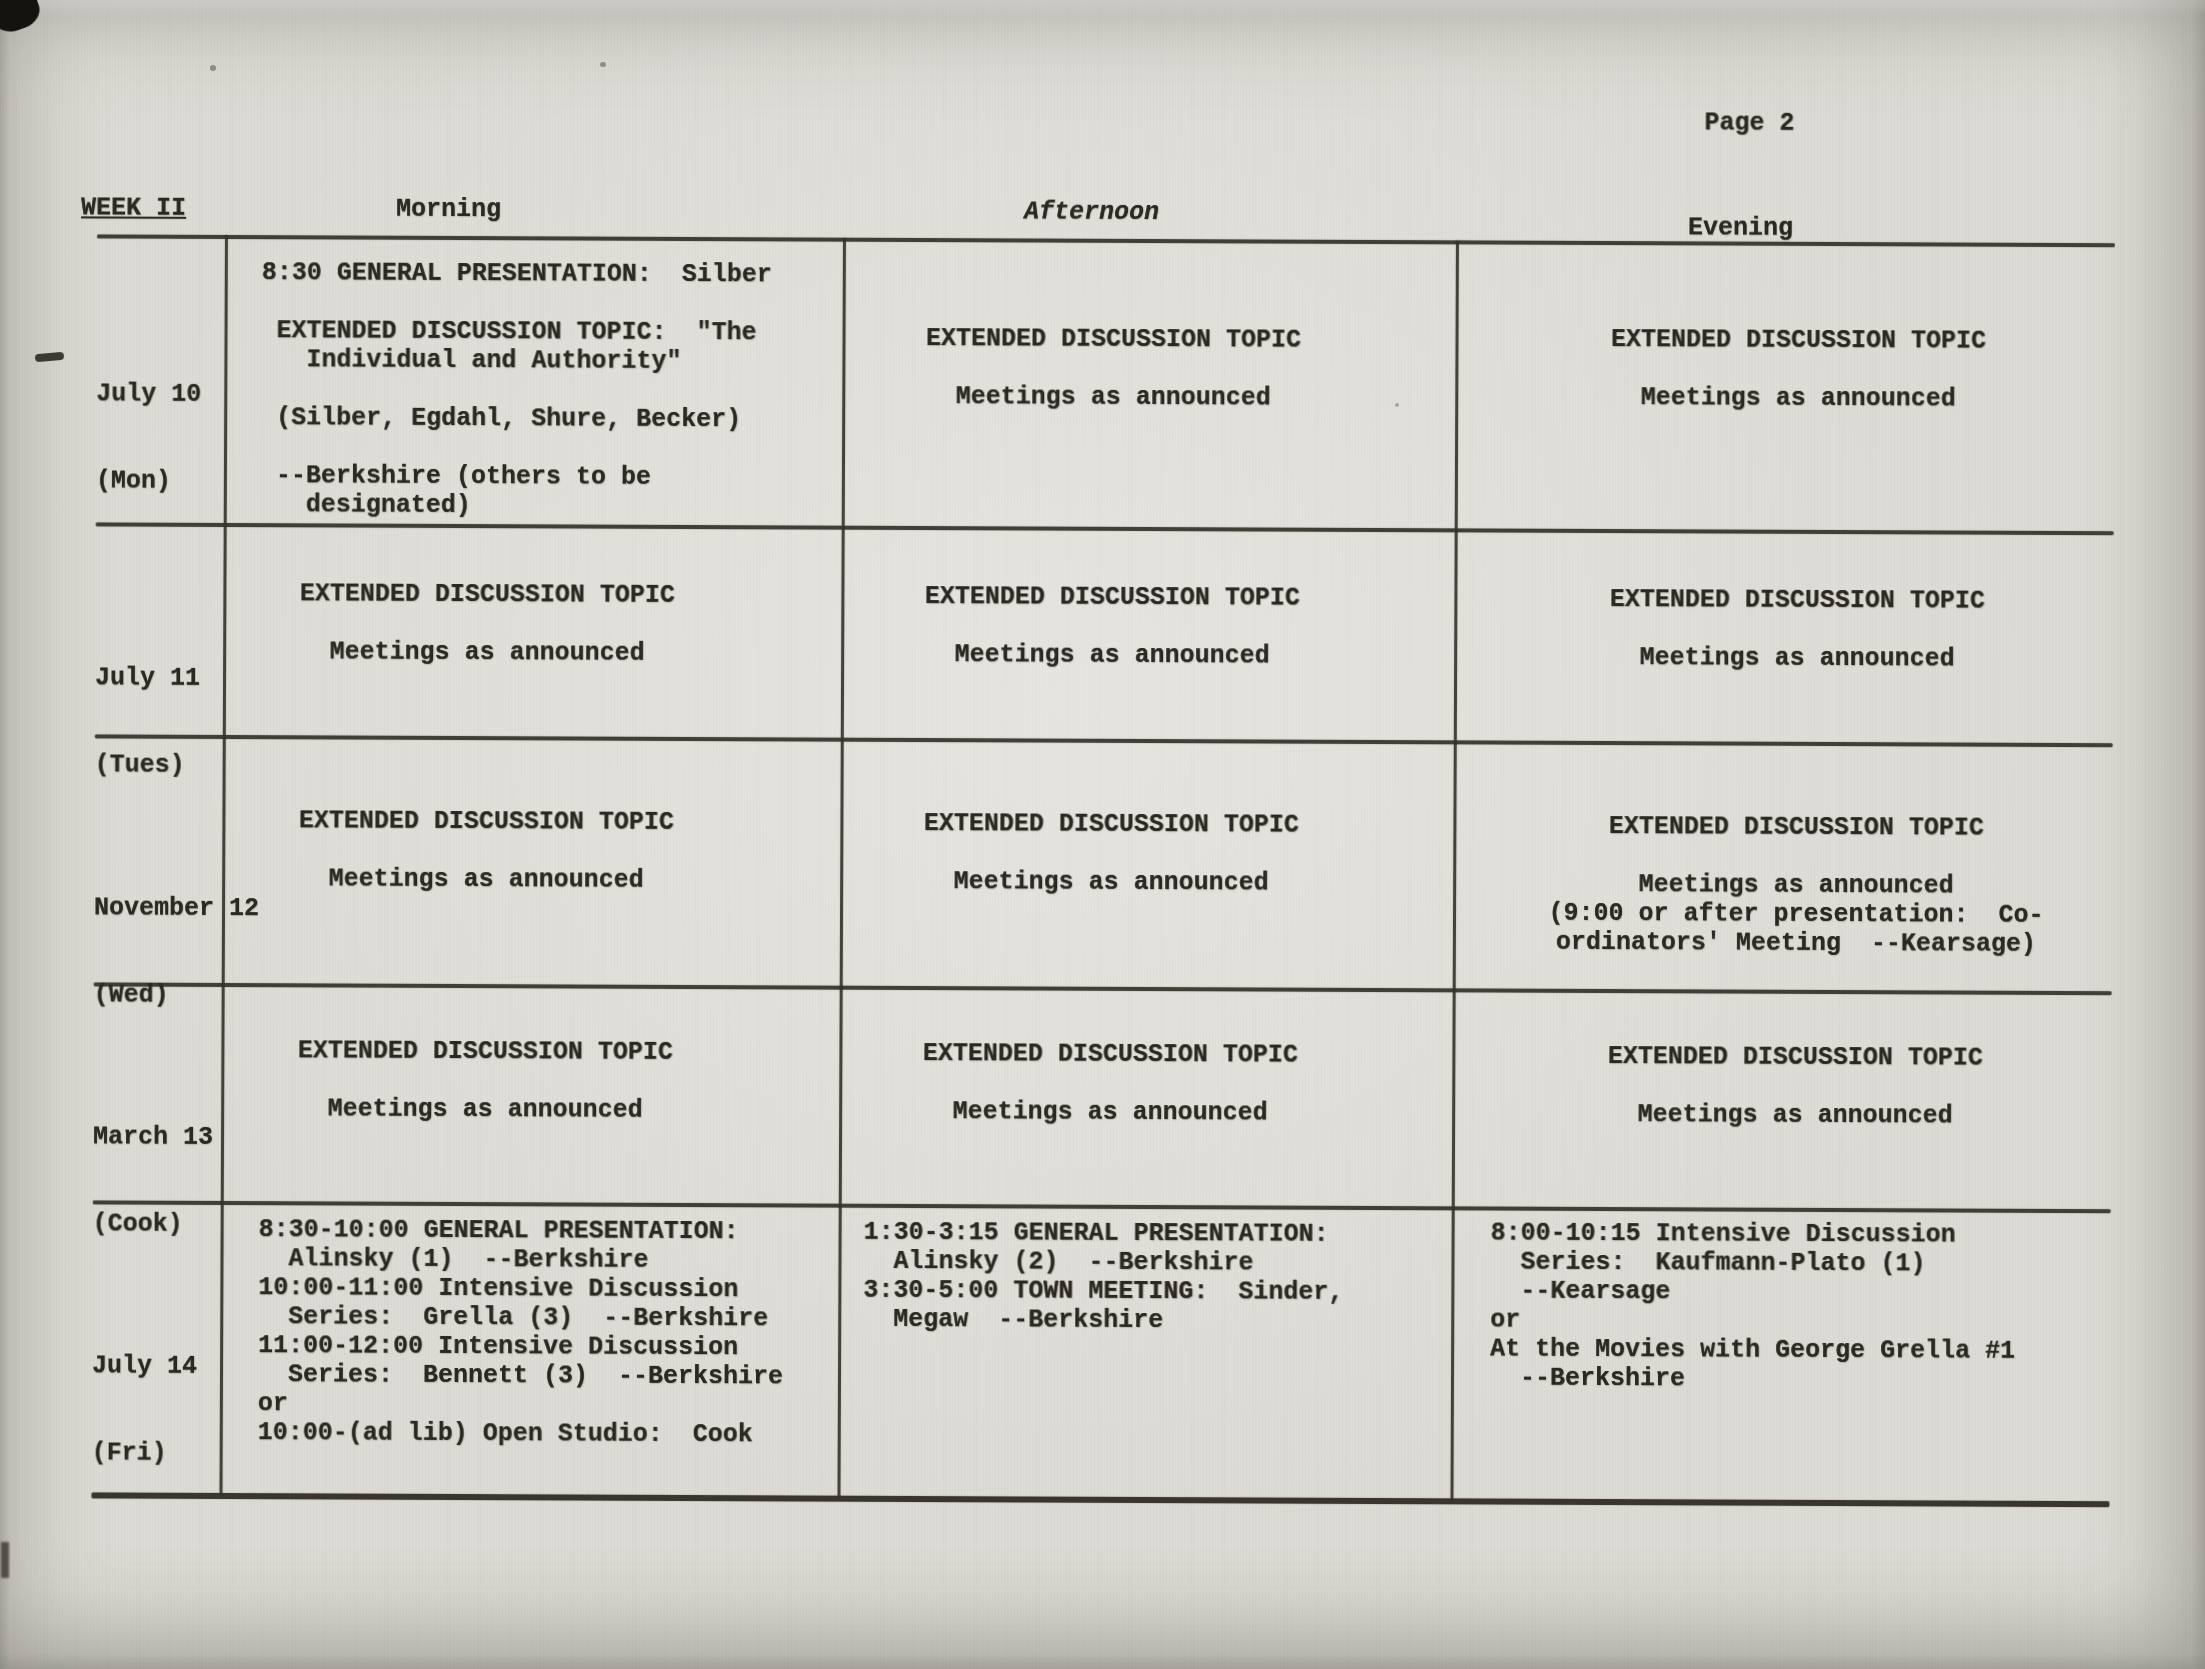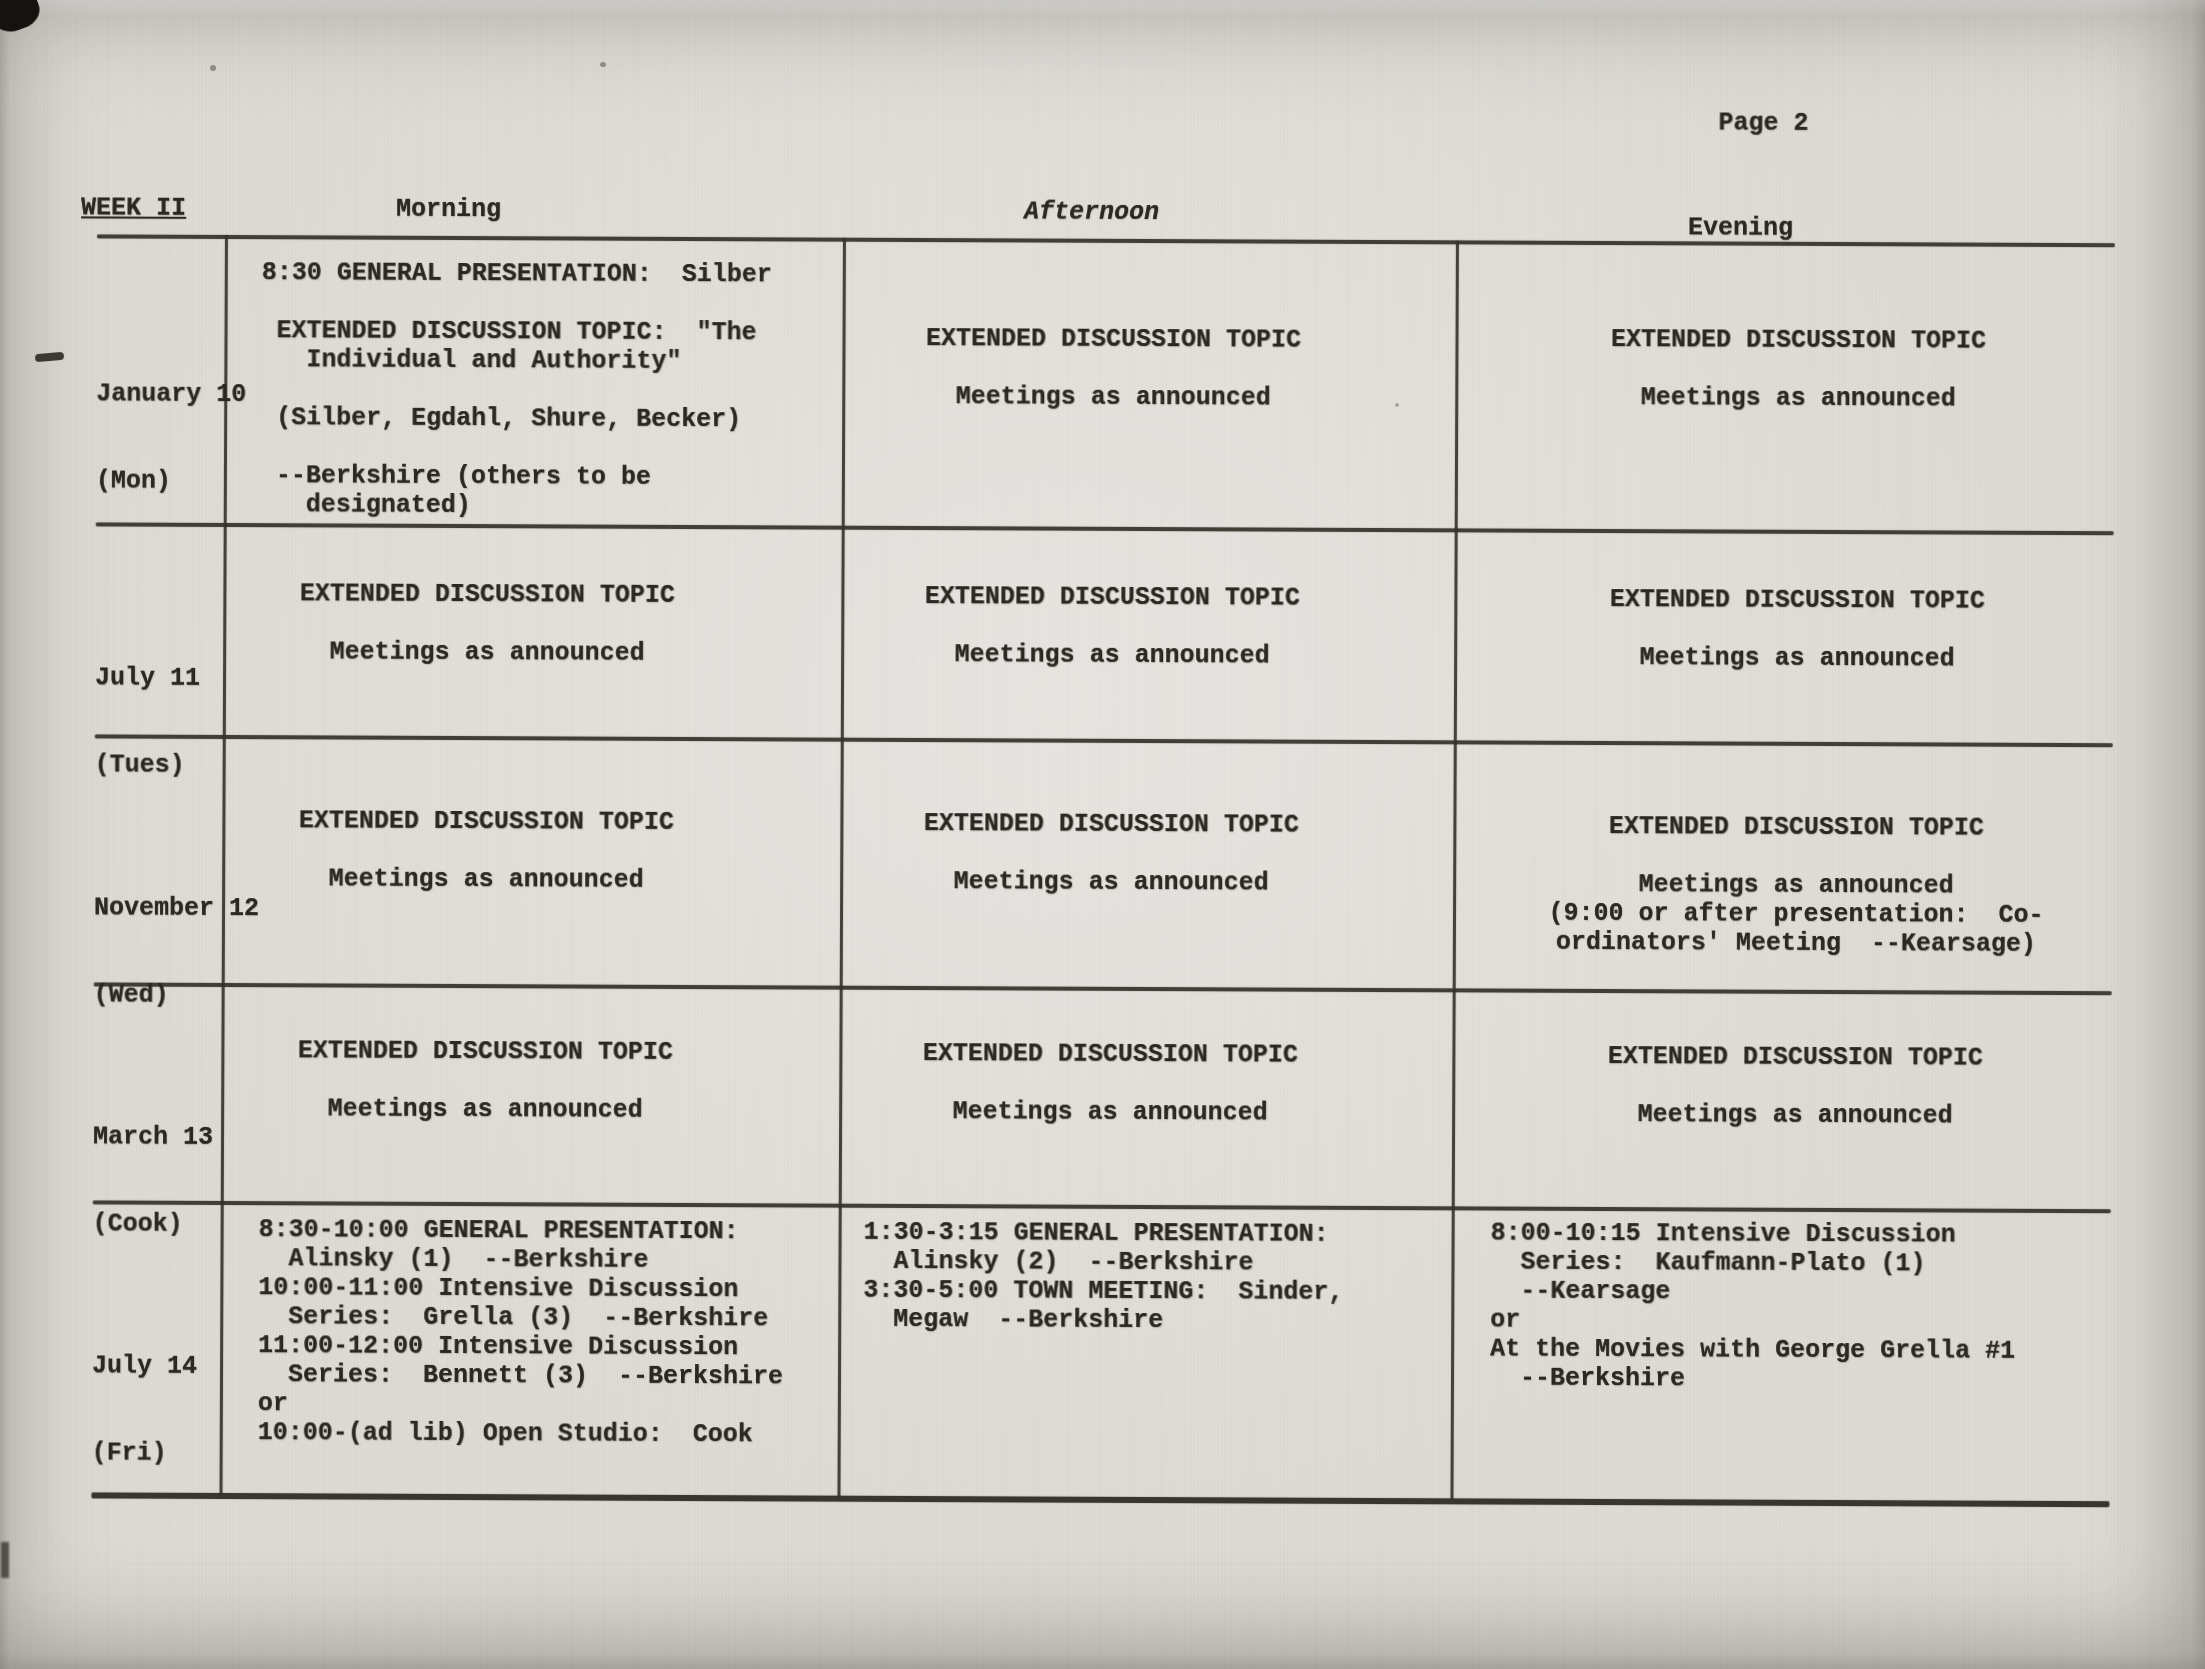--- a/index.html
+++ b/index.html
@@ -61,40 +61,40 @@
 
   <div class="artifact corner-blob"></div>
   <div class="artifact dash1"></div>
   <div class="artifact edge-dash"></div>
   <div class="artifact speck s1"></div>
   <div class="artifact speck s2"></div>
   <div class="artifact speck s3"></div>
 
   <div class="sheet">
 
-    <div class="txt" style="left:1705px;top:101px;margin-left:14px;">Page 2</div>
+    <div class="txt" style="left:1705px;top:101px;">Page 2</div>
 
     <div class="txt" style="left:82px;top:193px;text-decoration:underline;">WEEK II</div>
     <div class="txt" style="left:397px;top:193px;text-align:center;">Morning</div>
     <div class="txt" style="left:1025px;top:193px;font-style:italic;">Afternoon</div>
     <div class="txt" style="left:1689px;top:206px;">Evening</div>
 
     <div class="hline" style="top:234px;"></div>
     <div class="hline" style="top:522px;"></div>
     <div class="hline" style="top:734px;"></div>
     <div class="hline" style="top:982px;"></div>
     <div class="hline" style="top:1200px;"></div>
     <div class="hline thick" style="top:1492px;"></div>
 
     <div class="vline" style="left:226px;"></div>
     <div class="vline" style="left:844px;"></div>
     <div class="vline" style="left:1457px;"></div>
 
     <div class="daterow" style="top:321px;">
-      <div class="line">January 10</div>
+      <div class="line">July 10</div>
       <div class="line">(Mon)</div>
     </div>
     <div class="daterow" style="top:605px;">
       <div class="line">July 11</div>
       <div class="line">(Tues)</div>
     </div>
     <div class="daterow" style="top:835px;">
       <div class="line">November 12</div>
       <div class="line">(Wed)</div>
     </div>

